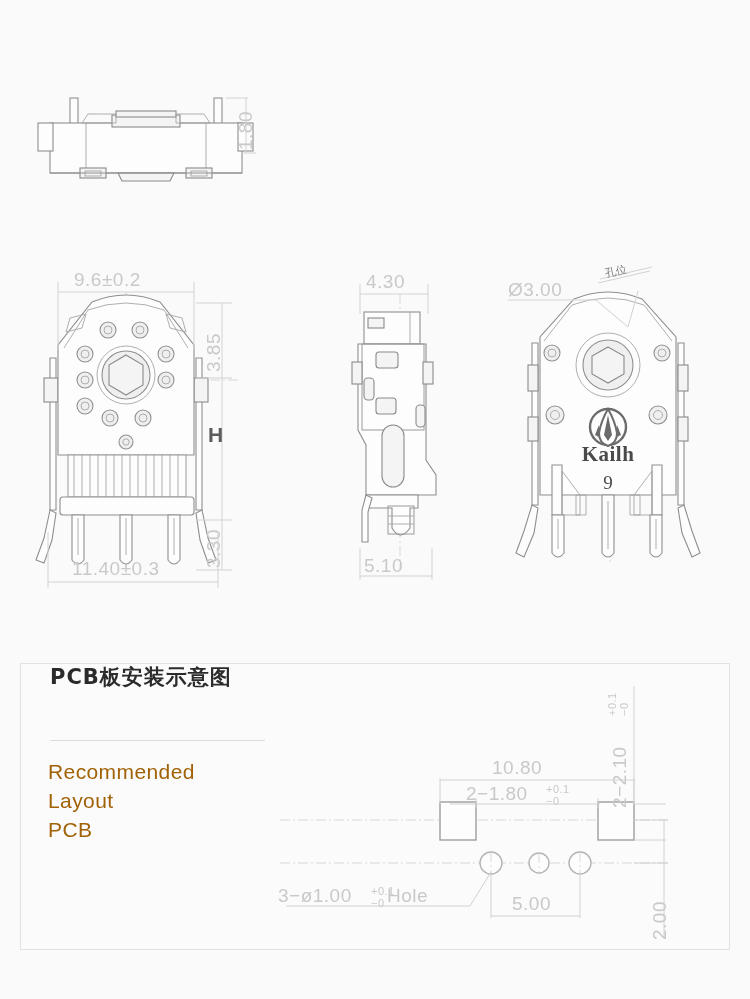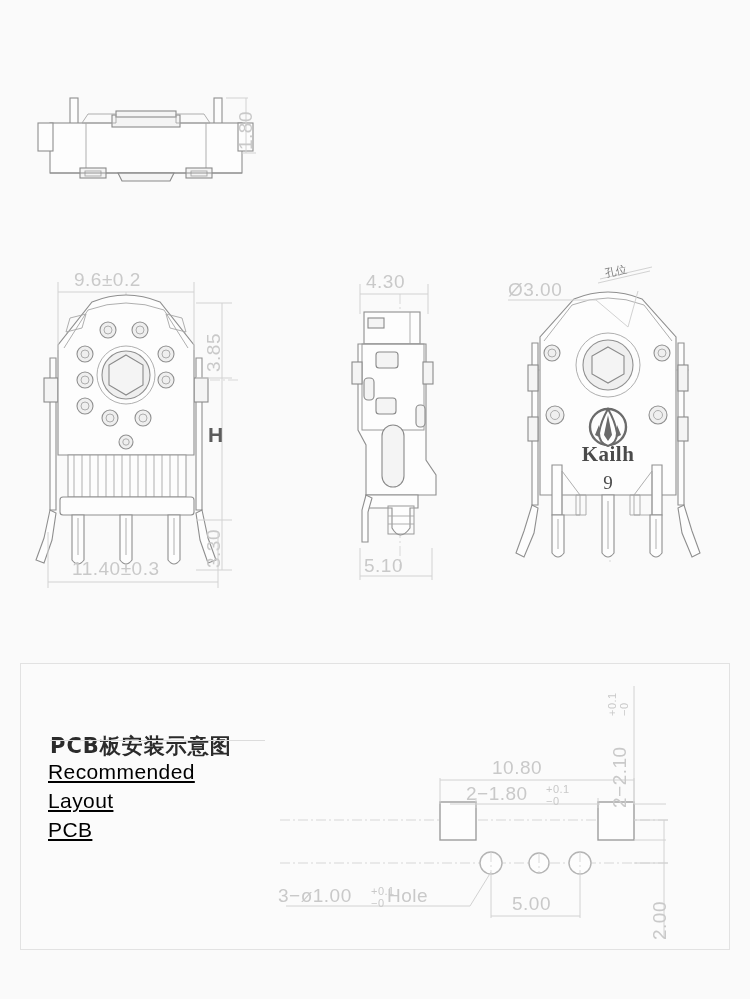--- a/index.html
+++ b/index.html
@@ -29,31 +29,31 @@
   .thin{fill:none;stroke:#a6a6a6;stroke-width:0.9;}
   .center{stroke:#cfcfcf;stroke-width:0.8;stroke-dasharray:10 3 2 3;fill:none;}
   .hole{fill:#efefef;stroke:#909090;stroke-width:1.1;}
 
   
   .pcb-panel{
     position:absolute;left:20px;top:663px;width:710px;height:287px;
     border:1px solid #e2e2e2;background:#fbfbfb;box-sizing:border-box;
   }
   .pcb-title{
-    position:absolute;left:50px;top:732px;
+    position:absolute;left:50px;top:663px;
     font-size:21px;font-weight:bold;color:#2b2b2b;
     letter-spacing:1px;
     font-family:"DejaVu Sans","Liberation Sans",sans-serif;
   }
   .pcb-rule{
     position:absolute;left:50px;top:740px;width:215px;height:1px;background:#dcdcdc;
   }
   .pcb-sub{
     position:absolute;left:48px;top:757px;width:230px;
-    font-size:21px;color:#000000;line-height:29px;letter-spacing:0.4px;text-decoration:underline;
+    font-size:21px;color:#a16207;line-height:29px;letter-spacing:0.4px;
   }
   .pcb-sub span{display:block;}
 </style>
 </head>
 <body>
 
 <div class="sheet">
 
 <svg width="250" height="130" style="position:absolute;left:30px;top:80px;">
   <g>

